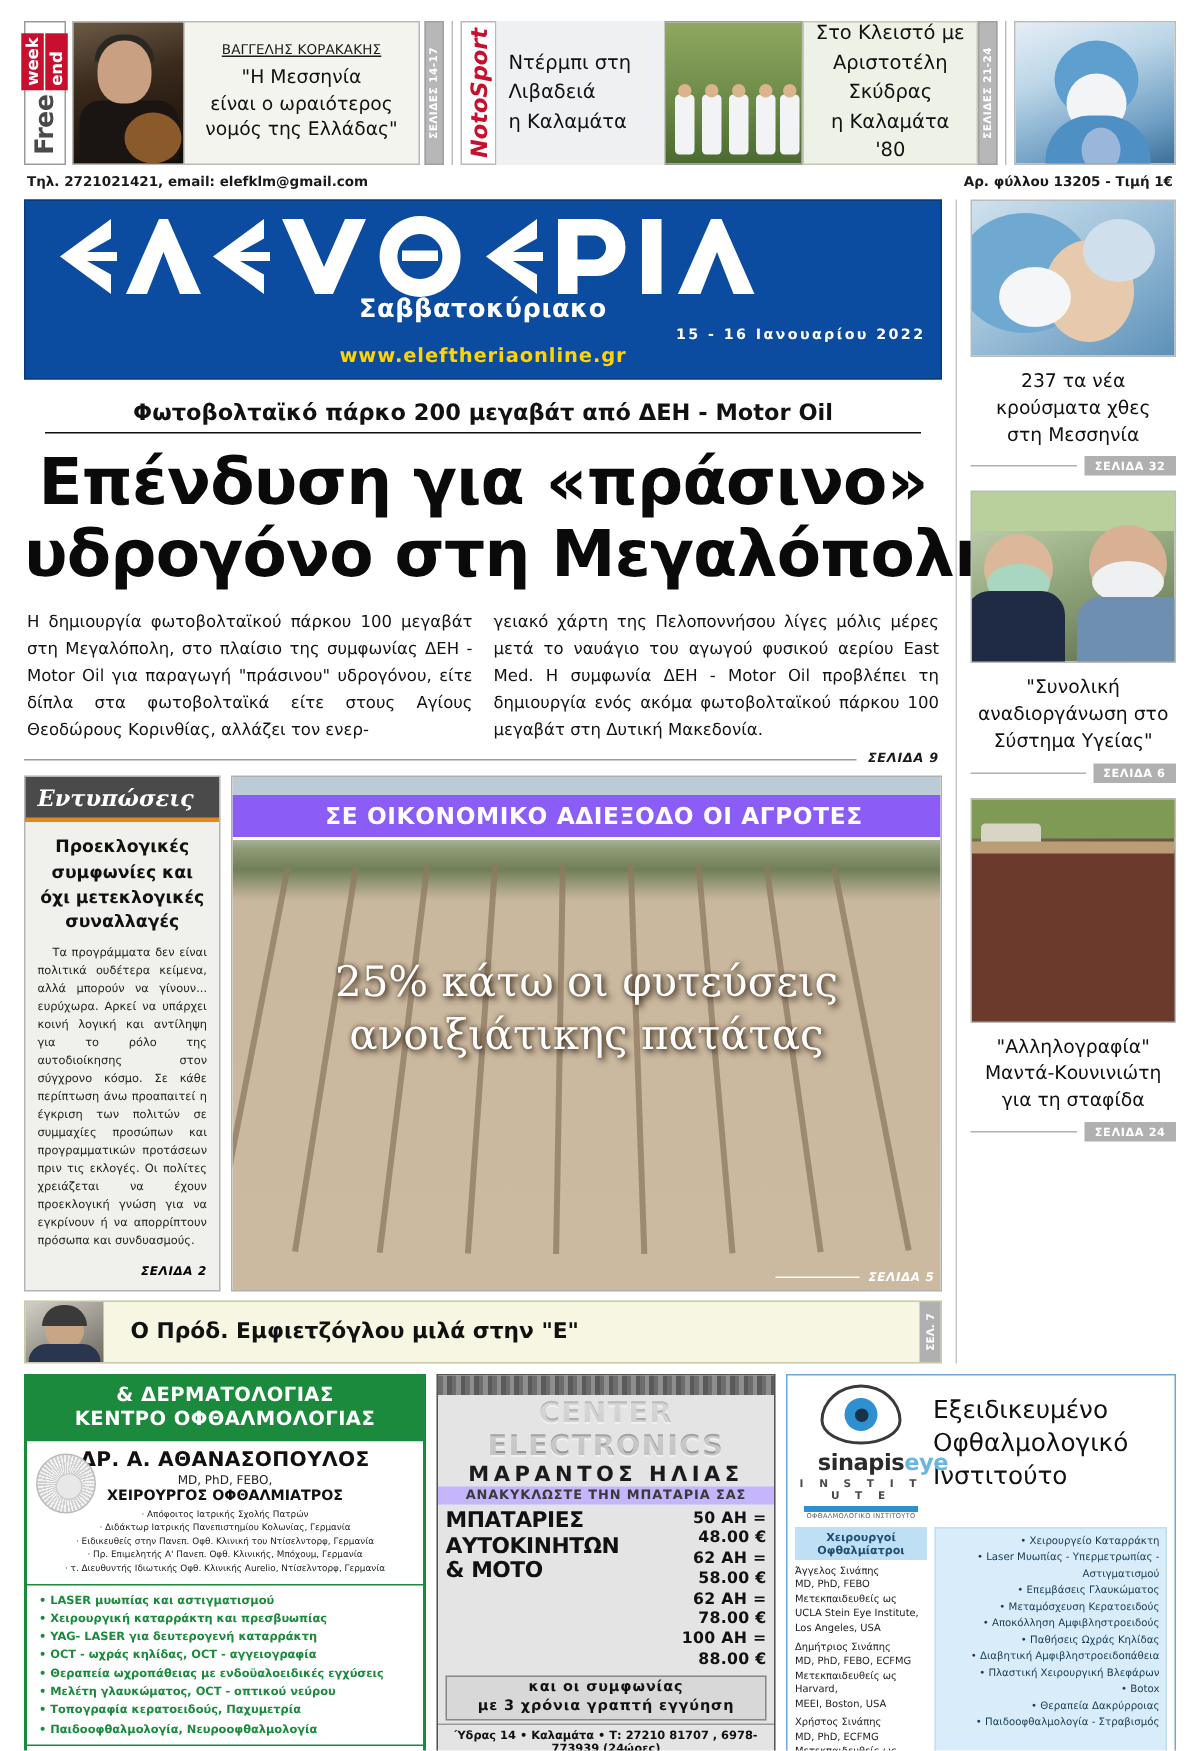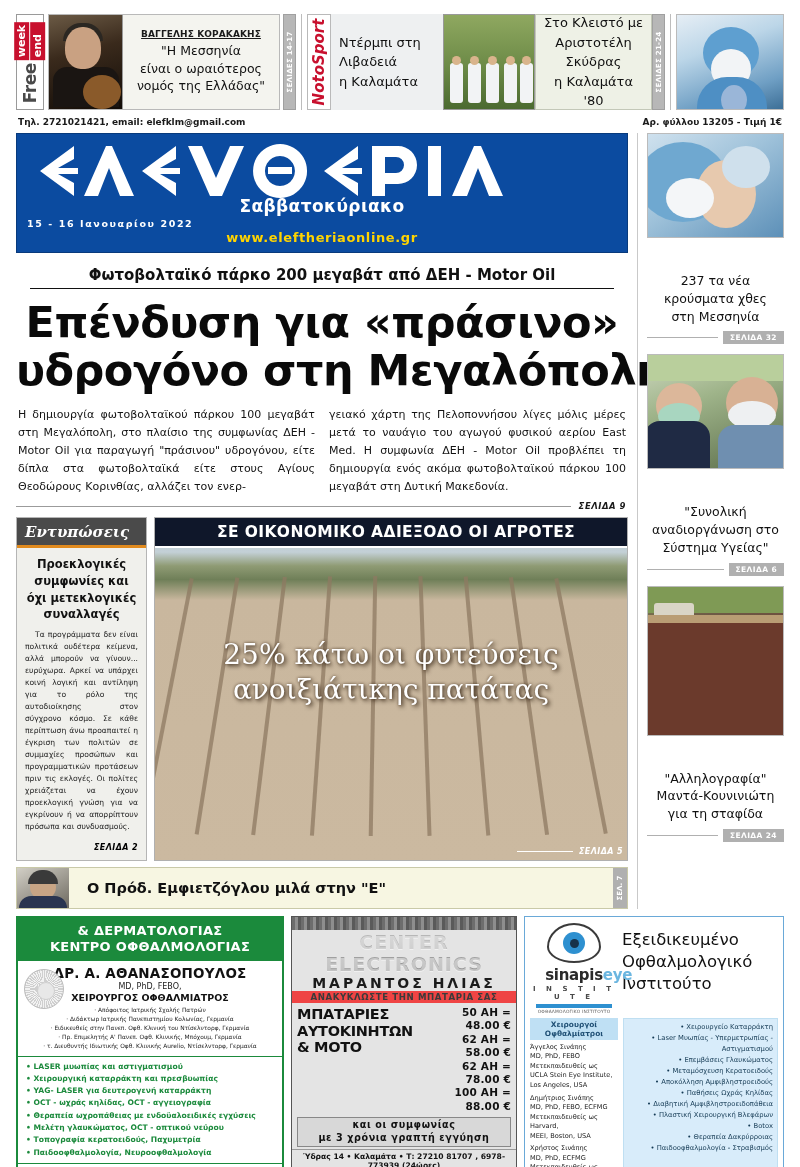--- a/index.html
+++ b/index.html
@@ -27,21 +27,21 @@
 
   .teaser { border: 1px solid #b9b9b9; background: #f4f4ef; display: flex; align-items: stretch; }
   .teaser.t1 { flex: 0 0 232px; margin-right: 3px; }
   .teaser-photo { width: 74px; background: #2a2016; border-right: 1px solid #999; position: relative; overflow: hidden; }
   .teaser-photo.p1 { background: linear-gradient(165deg,#6b5a45 0%,#3a2a1c 40%,#120c07 100%); }
   .tp-face { position:absolute; left:16px; top:12px; width:36px; height:42px; border-radius:48% 48% 44% 44%; background:#c9a182; }
   .tp-hair { position:absolute; left:14px; top:8px; width:40px; height:18px; border-radius:20px 20px 0 0; background:#2b2722; }
   .tp-body { position:absolute; left:4px; top:52px; width:66px; height:40px; background:#1a1512; border-radius:14px 14px 0 0;}
   .tp-inst { position:absolute; left:34px; top:60px; width:38px; height:34px; border-radius:50%; background:#8a5a2a; }
   .teaser-txt { flex:1; padding: 5px 6px; display:flex; flex-direction:column; justify-content:center; text-align:center; }
-  .teaser-name { font-size: 9px; font-weight: bold; color:#1a1a1a; text-decoration: underline; margin-bottom: 3px; letter-spacing:0.1px;}
+  .teaser-name { font-size: 9px; font-weight: normal; color:#1a1a1a; text-decoration: underline; margin-bottom: 3px; letter-spacing:0.1px;}
   .teaser-quote { font-size: 12.5px; line-height: 1.42; color: #111; }
 
   .pagetab { width: 13px; background:#b7b7b7; border:1px solid #a0a0a0; display:flex; align-items:center; justify-content:center; }
   .pagetab span { transform: rotate(-90deg); white-space: nowrap; font-size: 7px; font-weight: bold; color:#fff; letter-spacing:0.3px;}
   .vsep { width: 1px; background: #bdbdbd; margin: 0 5px; }
 
   .notosport { width: 24px; border:1px solid #b9b9b9; background:#fff; display:flex; align-items:center; justify-content:center; }
   .notosport span { transform: rotate(-90deg); white-space: nowrap; font-size: 15px; font-weight: bold; color:#c8102e; font-style: italic;}
 
   .teaser.t2 { flex: 0 0 112px; background:#eef0f1; border:none; }
@@ -62,21 +62,21 @@
   
   .bodygrid { display: flex; gap: 0; }
   .leftcol { width: 612px; }
   .rightrule { width: 1px; background:#c9c9c9; margin: 0 9px; }
   .rightcol { width: 148px; }
 
   
   .masthead { background:#0b4ba0; border:1px solid #083a7c; padding: 6px 10px 7px 10px; position:relative; }
   .mast-logo { display:flex; justify-content:center; align-items:center; gap:2px; height:62px; }
   .mast-sub { text-align:center; color:#fff; font-weight:bold; font-size:17px; letter-spacing:0.4px; margin-top:-6px;}
-  .mast-date { text-align:left; color:#fff; font-weight:bold; font-size:9.5px; letter-spacing:1.6px; margin-top:2px;}
+  .mast-date { text-align:right; color:#fff; font-weight:bold; font-size:9.5px; letter-spacing:1.6px; margin-top:2px;}
   .mast-url { text-align:center; color:#ffd400; font-weight:bold; font-size:13px; letter-spacing:0.6px; margin-top:1px;}
 
   
   .logosvg { display:block; }
 
   
   .kicker { text-align:center; font-size:15px; font-weight:bold; color:#111; padding:9px 0 4px 0;
             border-bottom:1.6px solid #111; margin: 4px 14px 0 14px; }
   .headline { text-align:center; font-weight:bold; color:#0a0a0a; font-size:43px; line-height:1.12;
               letter-spacing:-0.5px; padding: 9px 0 6px 0; }
@@ -97,37 +97,37 @@
   .impress-title { text-align:center; font-size:11.5px; font-weight:bold; line-height:1.45; color:#111; padding:8px 6px 6px 6px; }
   .impress-body { font-size:7.6px; line-height:1.58; text-align:justify; color:#222; padding:0 8px 4px 8px; text-indent:10px;}
   .impress-sel { text-align:right; font-size:8px; font-weight:bold; font-style:italic; padding:6px 8px 8px 0; letter-spacing:0.4px;}
 
   .photobox { flex:1; border:1px solid #b0b0b0; position:relative; overflow:hidden; }
   .photo-field { position:absolute; inset:0;
      background: linear-gradient(180deg,#b9cbd8 0%,#c3d0d6 10%,#8f9b74 14%,#6f7f58 18%,
                  #c9b79e 24%, #cbb9a0 100%); }
   .furrows { position:absolute; left:0; right:0; top:58px; bottom:0; overflow:hidden; }
   .furrow { position:absolute; background:#8d7a62; opacity:.75; }
-  .redband { position:absolute; left:0; right:0; top:0; background:#0f172a; border-bottom:2px solid #fff;
+  .redband { position:absolute; left:0; right:0; top:12px; background:#8b5cf6; border-bottom:2px solid #fff;
              text-align:center; padding:4px 0 5px 10px; }
   .redband span { color:#fff; font-weight:bold; font-size:15.5px; letter-spacing:0.4px; }
   .bigwhite { position:absolute; left:0; right:0; top:120px; text-align:center;
               font-family:"DejaVu Serif","Liberation Serif",serif; color:#fff; font-size:28px; line-height:1.22;
               text-shadow: 2px 2px 4px rgba(40,25,10,.85), 0 0 3px rgba(60,40,20,.7); }
   .photo-sel { position:absolute; right:4px; bottom:4px; display:flex; align-items:center; gap:6px;}
   .photo-sel .ln { width:56px; height:1px; background:#fff; }
   .photo-sel .tx { font-size:8px; font-weight:bold; font-style:italic; color:#fff; letter-spacing:0.4px;}
 
   
   .rcitem { margin-bottom: 4px; }
   .rcphoto { width:100%; border:1px solid #bbb; overflow:hidden; position:relative; }
   .rcphoto.covid { height: 105px; background: linear-gradient(145deg,#cfe1ee 0%,#9fc2da 45%,#5d90b8 100%); }
   .rcphoto.press { height: 115px; background: linear-gradient(160deg,#cfd8c0 0%,#9fb48a 38%,#5b6d4a 100%); }
   .rcphoto.raisin{ height: 150px; background: linear-gradient(170deg,#8aa05e 0%,#6e5b46 22%,#6d3c30 45%,#5a2f26 100%); }
-  .rctitle { text-align:center; font-size:12.5px; line-height:1.42; font-weight:500; color:#111; padding:7px 2px 4px 2px;margin-top:27px; }
+  .rctitle { text-align:center; font-size:12.5px; line-height:1.42; font-weight:500; color:#111; padding:7px 2px 4px 2px; }
   .rcsel { display:flex; align-items:center; justify-content:flex-end; gap:5px; padding: 2px 0 6px 0;}
   .rcsel .ln { flex:1; height:1px; background:#b0b0b0;}
   .rcbadge { background:#b0b0b0; color:#fff; font-size:7.5px; font-weight:bold; padding:2px 7px 2px 7px; letter-spacing:0.4px;}
 
   
   .b { position:absolute; border-radius:50%; }
 
   
   .emfstrip { display:flex; align-items:stretch; height:42px; border:1px solid #c9c9a8; background:#f7f6e2; margin-top:6px; }
   .emf-photo { width:52px; background:linear-gradient(150deg,#d2cfc6,#6e6a60); position:relative; overflow:hidden;}
@@ -162,21 +162,21 @@
 
   
   .adcenter { width:226px; display:flex; flex-direction:column; gap:7px;}
   .adelec { border:1px solid #555; background:#e4e4e4; overflow:hidden; }
   .adelec-top { height:13px; background:repeating-linear-gradient(90deg,#6d6d6d 0 3px,#8e8e8e 3px 6px,#5a5a5a 6px 9px); }
   .adelec-logo { text-align:center; font-weight:bold; font-size:19px; letter-spacing:1px; color:#2b2b2b; padding:1px 0 0 0;
                  background: linear-gradient(180deg,#bdbdbd,#8d8d8d); -webkit-background-clip:text; background-clip:text; color:transparent;
                  text-shadow: 0 1px 0 rgba(255,255,255,.45);}
   .adelec-sub { text-align:center; font-weight:bold; font-size:14px; letter-spacing:3px; color:#1b1b1b; }
   .adelec-recy{ text-align:center; font-weight:bold; font-size:8.6px; letter-spacing:0.6px; color:#3a3a3a;
-                background:#ef4444; padding:1px 0; }
+                background:#c4b5fd; padding:1px 0; }
   .adelec-mid { display:flex; padding:3px 5px 2px 5px; gap:20px; }
   .adelec-left { flex:1; }
   .adelec-left div { font-weight:bold; font-size:14.5px; color:#111; line-height:1.16; letter-spacing:-0.3px;}
   .adelec-right { width:108px; }
   .adelec-right div { font-weight:bold; font-size:10.5px; color:#111; line-height:1.28; text-align:right; letter-spacing:0.2px;}
   .adelec-guar { margin:2px 5px 2px 5px; border:1px solid #888; background:#d8d8d8; text-align:center; padding:1px 0 2px 0;}
   .adelec-guar div { font-weight:bold; font-size:9.6px; color:#111; letter-spacing:0.6px; line-height:1.3;}
   .adelec-foot { text-align:center; font-weight:bold; font-size:7.6px; color:#111; padding:2px 0 3px 0; border-top:1px solid #9a9a9a;}
 
   

